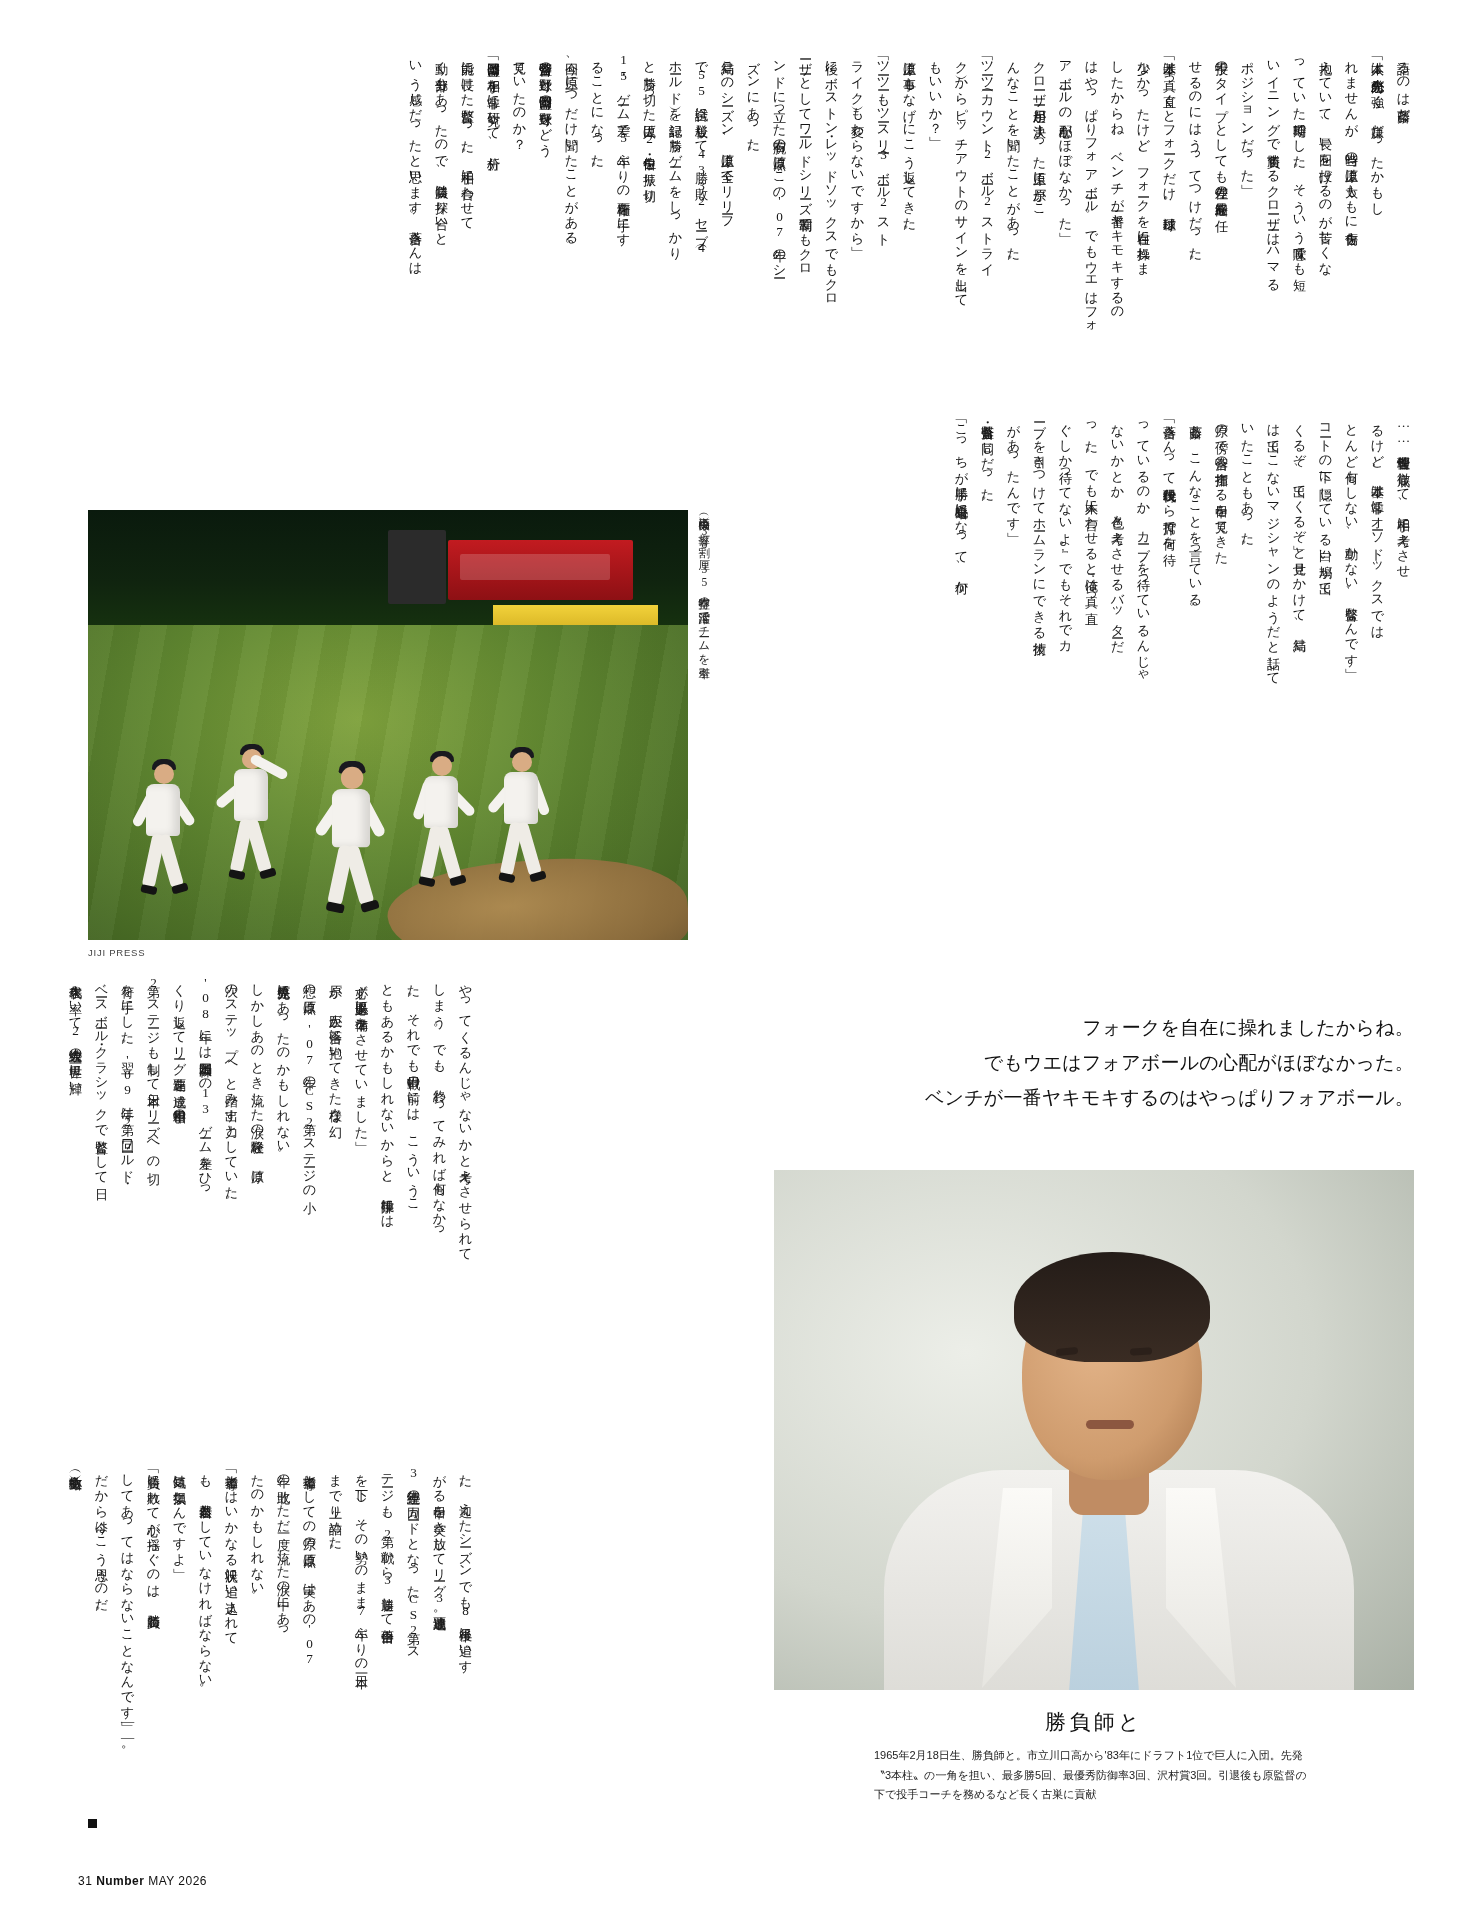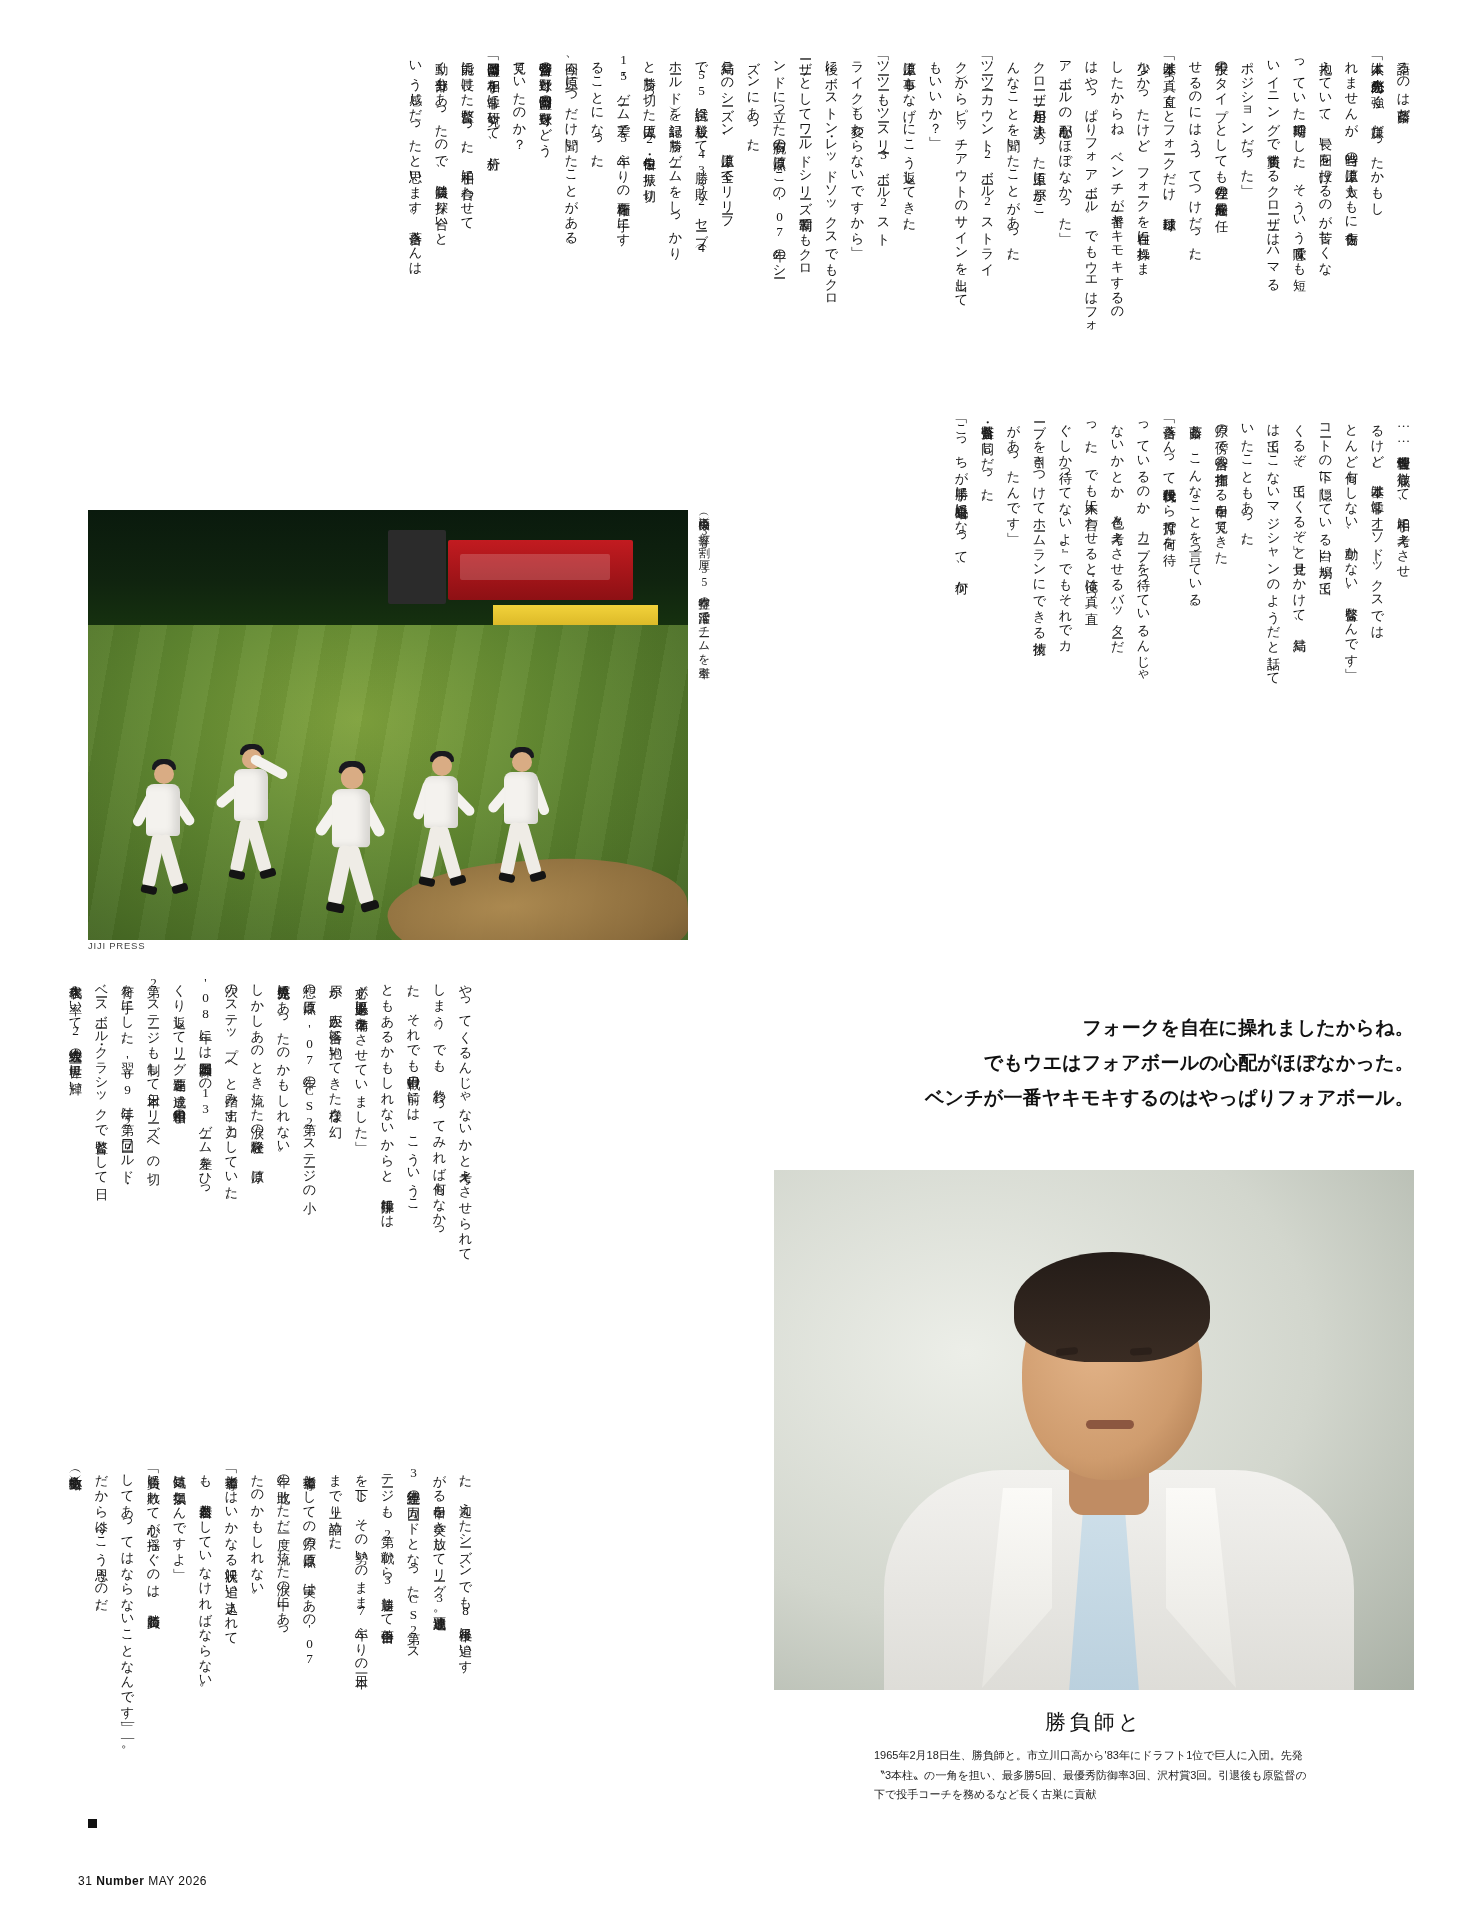--- a/index.html
+++ b/index.html
@@ -127,36 +127,36 @@
     background:#f4f2ee; border-radius:5px;
   }
   .player .armL { left:0px; transform:rotate(28deg); }
   .player .armR { left:36px; transform:rotate(-34deg); }
   .player .shoe {
     position:absolute; bottom:-6px; width:16px; height:8px; background:#141414; border-radius:3px;
   }
   #photo-caption-jiji {
     font-family:"Liberation Sans", sans-serif;
     font-size:9.5px; letter-spacing:.08em; color:#444;
+    margin-top:7px;
   }
   #photo-side-caption {
     position:absolute; left:695px; top:508px;
     writing-mode: vertical-rl; text-orientation: upright;
     font-size:11.5px; line-height:1.5; height:430px; color:#222;
     letter-spacing:.04em;
   }
 
   
   #pull-quote {
     position:absolute; right:58px; top:1010px; width:520px;
     text-align:right;
     font-family:"Liberation Sans", sans-serif;
     font-size:19px; line-height:1.85; color:#111;
     letter-spacing:.01em;
-    font-weight:bold;
   }
 
   
   #portrait-block { position:absolute; right:58px; top:1170px; width:640px; }
   #portrait {
     width:640px; height:520px; position:relative; overflow:hidden;
     background:linear-gradient(160deg,#e2e3de 0%, #cfd2cb 45%, #b7bdb4 100%);
   }
   #portrait .backwall {
     position:absolute; inset:0;

